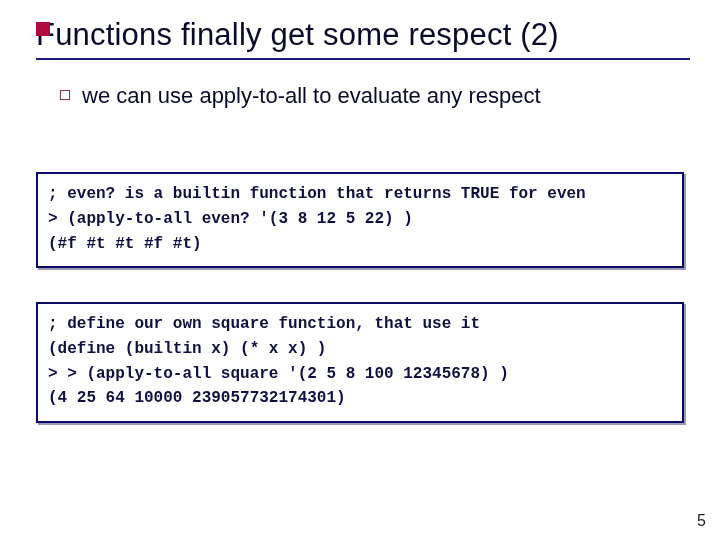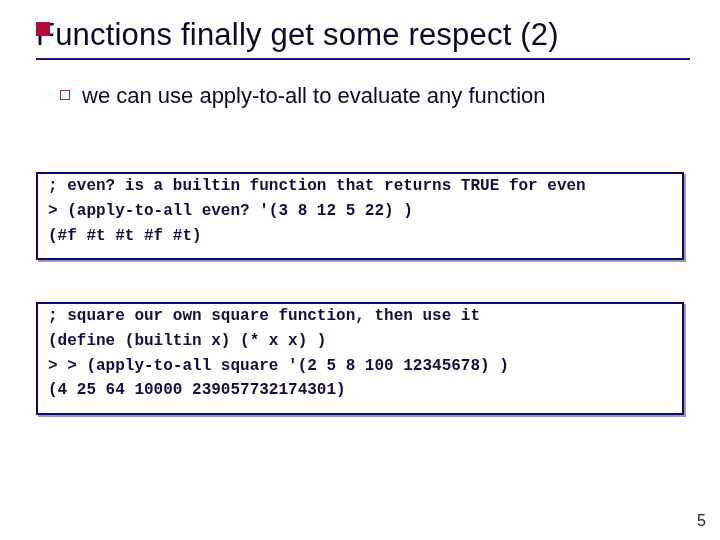--- a/index.html
+++ b/index.html
@@ -70,21 +70,21 @@
     height: 10px;
     border: 1.5px solid #8a2f5a;
     box-sizing: border-box;
   }
   .codebox {
     position: absolute;
     left: 36px;
     right: 36px;
     border: 2px solid #0a0a6a;
     box-shadow: 2px 2px 0 0 #9a9ab0;
-    padding: 0 10px 10px 10px;
+    padding: 8px 10px 10px 10px;
     font-family: "Courier New", Courier, monospace;
     font-weight: bold;
     font-size: 16px;
     line-height: 1.55;
     color: #101040;
     background: #ffffff;
     white-space: pre;
     overflow: hidden;
   }
   #box1 { top: 172px; height: auto; }
@@ -104,28 +104,28 @@
 
   <div class="title-wrap">
     <div class="title-accent"></div>
     <div class="title-text">Functions finally get some respect (2)</div>
   </div>
   <div class="title-rule"></div>
 
   <div class="bullets">
     <div class="bullet">
       <span class="sq"></span>
-      <span>we can use apply-to-all to evaluate any function</span>
+      <span>we can use apply-to-all to evaluate any respect</span>
     </div>
   </div>
 
   <div id="box1" class="codebox"><span>; even? is a builtin function that returns TRUE for even</span>
 <span>&gt; (apply-to-all even? '(3 8 12 5 22) )</span>
 <span>(#f #t #t #f #t)</span></div>
 
-  <div id="box2" class="codebox"><span>; square our own square function, then use it</span>
+  <div id="box2" class="codebox"><span>; define our own square function, that use it</span>
 <span>(define (builtin x) (* x x) )</span>
 <span>&gt; &gt; (apply-to-all square '(2 5 8 100 12345678) )</span>
 <span>(4 25 64 10000 239057732174301)</span></div>
 
   <div class="pagenum">5</div>
 
 </div>
 
 </body></html>

